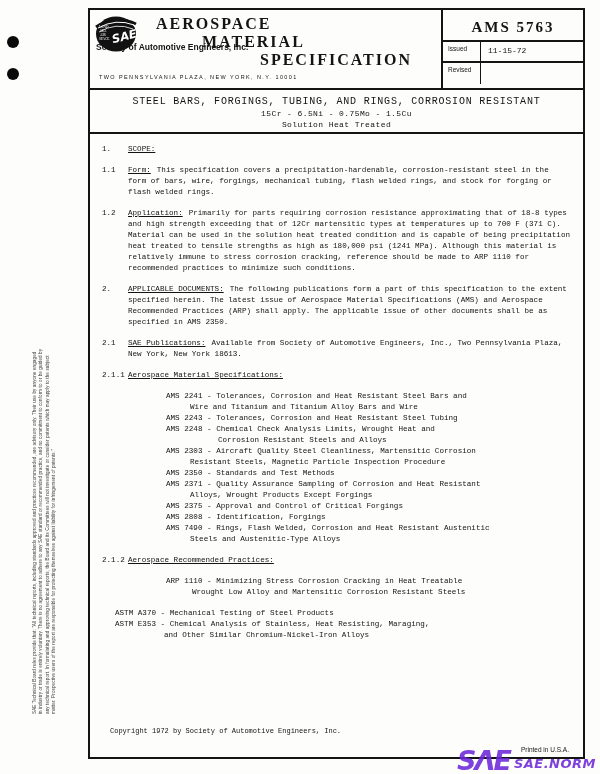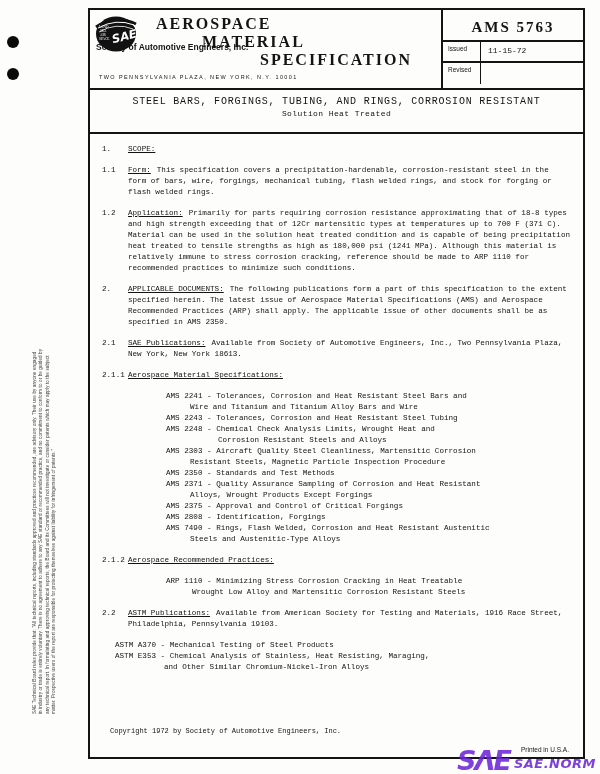--- a/index.html
+++ b/index.html
@@ -114,20 +114,21 @@
         </div>
         <div class="issue-row revised">
           <span class="issue-label">Revised</span>
           <span class="issue-date"></span>
         </div>
       </div>
     </div>
 
     <div class="title-block">
       <div class="tb1">STEEL BARS, FORGINGS, TUBING, AND RINGS, CORROSION RESISTANT</div>
+      <div class="tb2">15Cr - 6.5Ni - 0.75Mo - 1.5Cu</div>
       <div class="tb3">Solution Heat Treated</div>
     </div>
 
     <div class="docbody">
 
       <div class="para"><span class="snum">1.</span><span class="slabel">SCOPE:</span><span></span></div>
 
       <div class="para"><span class="snum">1.1</span><span class="slabel">Form:</span><span>This specification covers a precipitation-hardenable, corrosion-resistant steel in the form of bars, wire, forgings, mechanical tubing, flash welded rings, and stock for forging or flash welded rings.</span></div>
 
       <div class="para"><span class="snum">1.2</span><span class="slabel">Application:</span><span>Primarily for parts requiring corrosion resistance approximating that of 18-8 types and high strength exceeding that of 12Cr martensitic types at temperatures up to 700 F (371 C). Material can be used in the solution heat treated condition and is capable of being precipitation heat treated to tensile strengths as high as 180,000 psi (1241 MPa). Although this material is relatively immune to stress corrosion cracking, reference should be made to ARP 1110 for recommended practices to minimize such conditions.</span></div>
@@ -155,21 +156,20 @@
         <div class="ln cont-a">Steels and Austenitic-Type Alloys</div>
       </div>
 
       <div class="para"><span class="snum">2.1.2</span><span class="slabel">Aerospace Recommended Practices:</span><span></span></div>
 
       <div class="list arp">
         <div class="ln">ARP 1110 - Minimizing Stress Corrosion Cracking in Heat Treatable</div>
         <div class="ln cont">Wrought Low Alloy and Martensitic Corrosion Resistant Steels</div>
       </div>
 
-      <div class="para"><span class="snum">2.2</span><span class="slabel">ASTM Publications:</span><span>Available from American Society for Testing and Materials, 1916 Race Street, Philadelphia, Pennsylvania 19103.</span></div>
 
       <div class="list astm">
         <div class="ln">ASTM A370 - Mechanical Testing of Steel Products</div>
         <div class="ln">ASTM E353 - Chemical Analysis of Stainless, Heat Resisting, Maraging,</div>
         <div class="ln cont">and Other Similar Chromium-Nickel-Iron Alloys</div>
       </div>
 
     </div>
 
     <div class="copyright">Copyright 1972 by Society of Automotive Engineers, Inc.</div>

